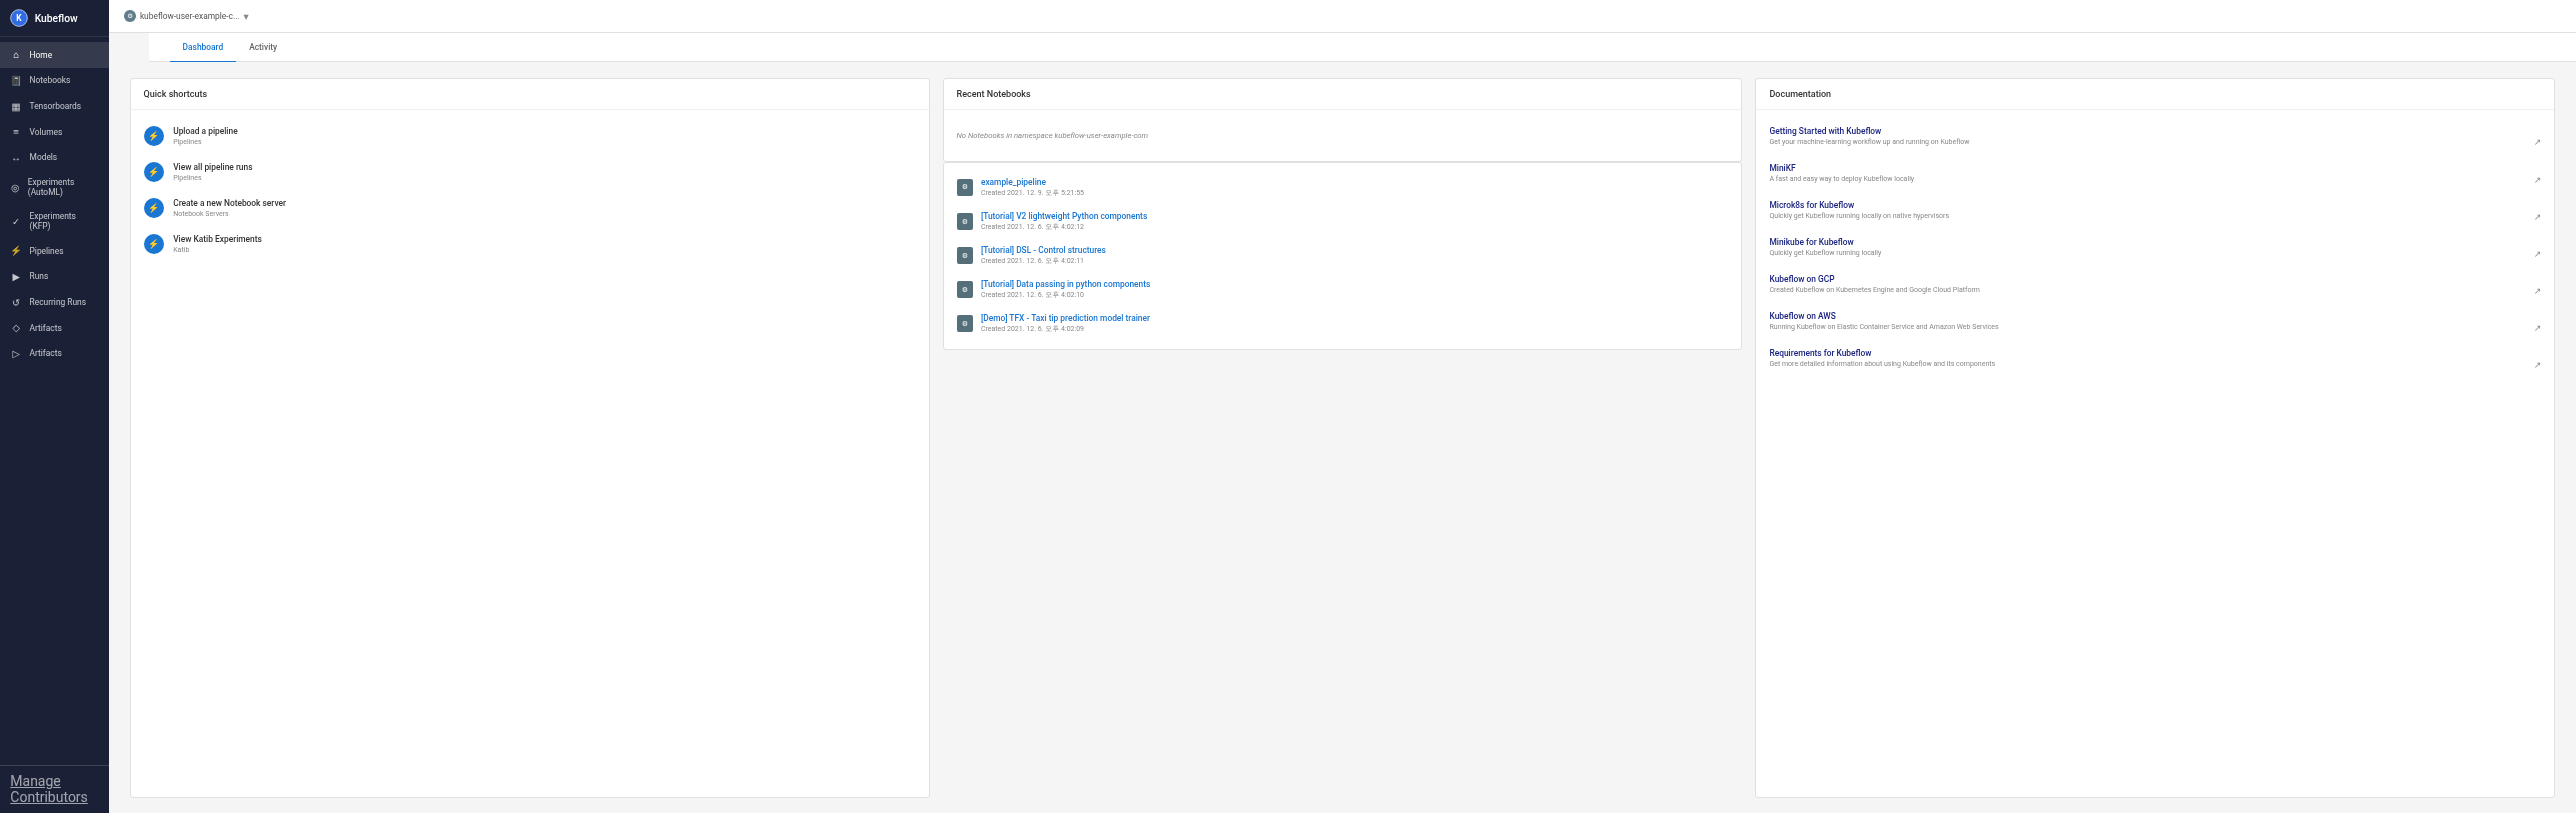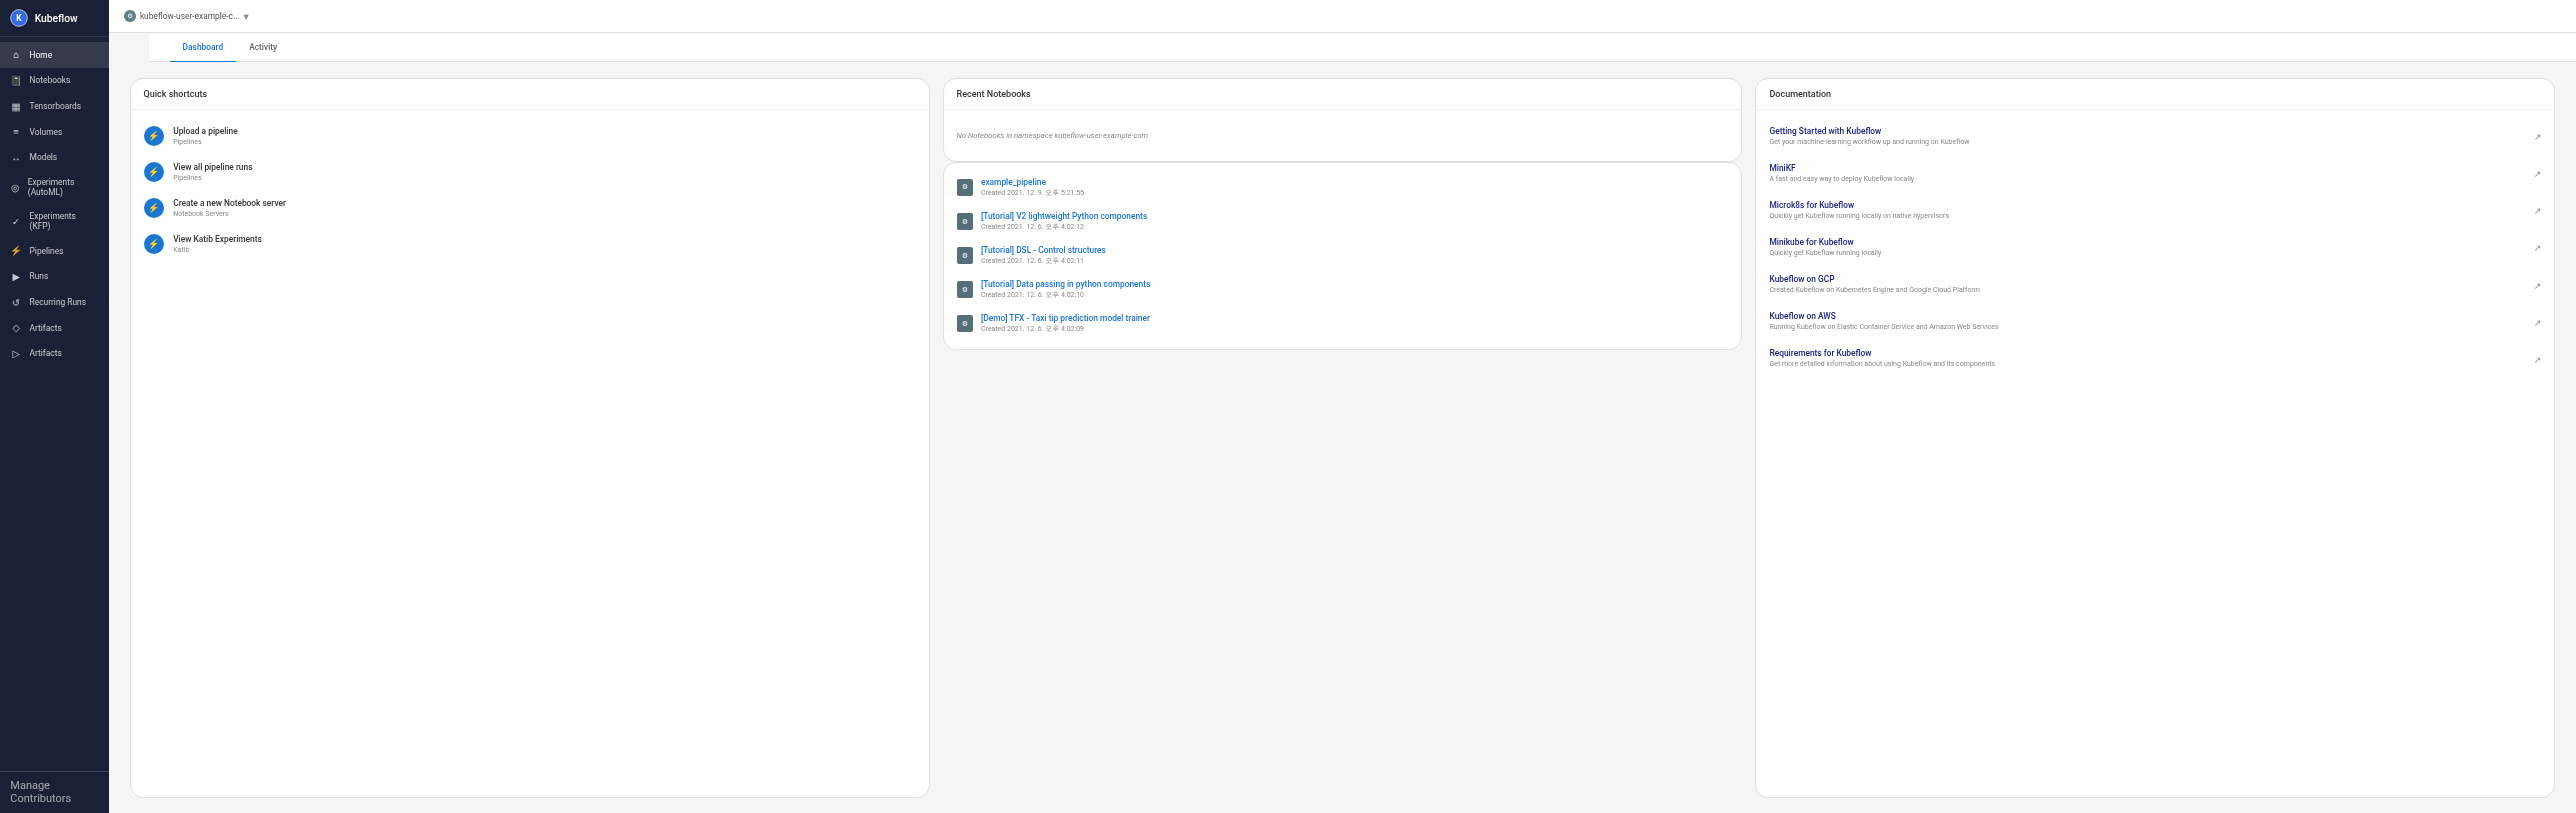--- a/index.html
+++ b/index.html
@@ -56,23 +56,24 @@
       display: flex;
       align-items: center;
       justify-content: center;
       font-size: 9.6px;
     }
     .sidebar-footer {
       border-top: 0.6px solid rgba(255,255,255,0.15);
       padding: 7.7px 10.3px;
     }
     .sidebar-footer-text {
-      font-size: 11px;
+      font-size: 14px;
       color: rgba(255,255,255,0.6);
       cursor: pointer;
+      text-decoration: underline;
     }
 
     
     .main {
       flex: 1;
       display: flex;
       flex-direction: column;
       overflow: hidden;
     }
 
@@ -143,21 +144,21 @@
       display: grid;
       grid-template-columns: 1fr 1fr 1fr;
       gap: 13px;
       padding: 15.4px 20.6px;
       flex: 1;
     }
 
     
     .card {
       background: #fff;
-      border-radius: 13px;
+      border-radius: 3px;
       border: 0.6px solid #e0e0e0;
       overflow: hidden;
     }
     .card-header {
       padding: 10.3px 13px;
       font-size: 9px;
       font-weight: 500;
       color: #333;
       border-bottom: 0.6px solid #f0f0f0;
     }
@@ -231,21 +232,21 @@
     }
     .pipeline-info .pipeline-date {
       font-size: 7px;
       color: #888;
       margin-top: 1.3px;
     }
 
     
     .doc-item {
       display: flex;
-      align-items: center;
+      align-items: flex-end;
       justify-content: space-between;
       padding: 7.7px 13px;
       cursor: pointer;
       transition: background 0.2s;
       gap: 23px;
     }
     .doc-info .doc-title {
       font-size: 8.4px;
       font-weight: 500;
       color: #1a237e;

